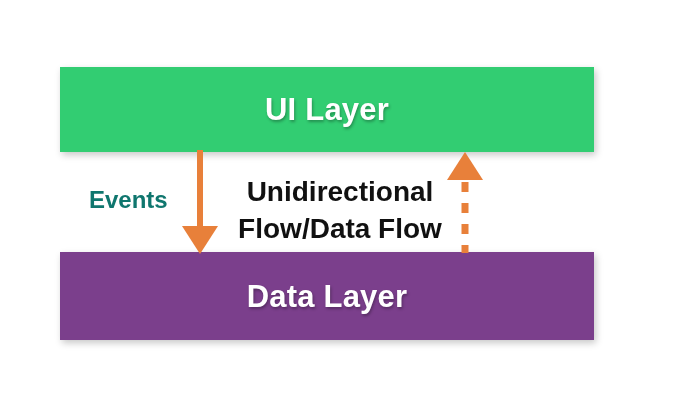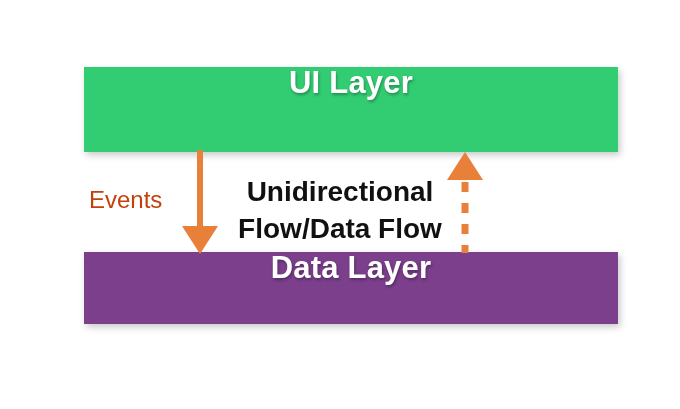--- a/index.html
+++ b/index.html
@@ -16,52 +16,53 @@
   #diagram {
     position: relative;
     width: 680px;
     height: 409px;
     background: #ffffff;
   }
 
   
   .layer-box {
     position: absolute;
-    left: 84px;
+    left: 60px;
     width: 534px;
     display: flex;
+    align-items: center;
     justify-content: center;
     box-shadow: 2px 3px 7px rgba(0,0,0,0.22);
   }
   .layer-label {
     color: #ffffff;
     font-size: 31px;
     font-weight: bold;
     letter-spacing: 0.2px;
     text-shadow: 1px 2px 3px rgba(0,0,0,0.30);
     line-height: 1;
     white-space: nowrap;
   }
   #ui-layer-box {
     top: 67px;
     height: 85px;
     background: #32cd72;
   }
   #data-layer-box {
     top: 252px;
-    height: 72px;
+    height: 88px;
     background: #7b3f8c;
   }
 
   
   .side-label {
     position: absolute;
     font-size: 24px;
-    font-weight: normal;
-    color: #c2410c;
+    font-weight: bold;
+    color: #0f766e;
     line-height: 1;
     white-space: nowrap;
   }
   #events-label {
     left: 89px;
     top: 188px;
   }
   #stream-label {
     left: 492px;
     top: 188px;

